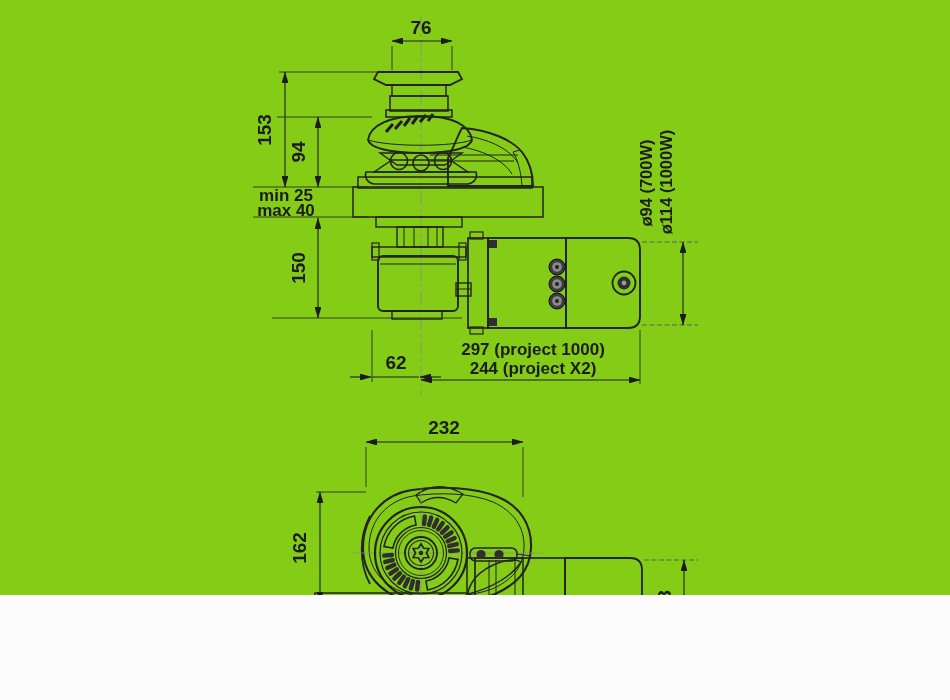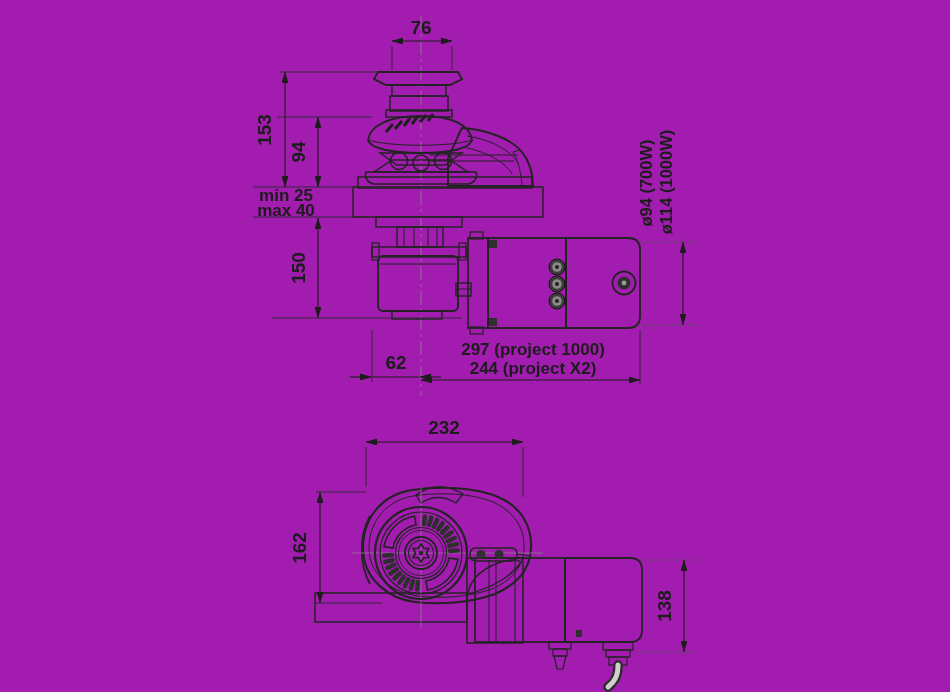--- a/index.html
+++ b/index.html
@@ -1,16 +1,16 @@
 <!DOCTYPE html>
 <html><head>
 <meta charset="utf-8">
 <style>
   html,body{margin:0;padding:0;background:#fcfcfc;}
-  .page{position:relative;width:950px;height:692px;background:#a21caf;overflow:hidden;
+  .page{position:relative;width:950px;height:595px;background:#84cc16;overflow:hidden;
         font-family:"Liberation Sans",sans-serif;}
   svg{display:block;}
   text{fill:#1c1c1c;font-family:"Liberation Sans",sans-serif;font-weight:700;}
   .dim-t{font-size:19px;}
   .dim-s{font-size:17px;}
   .dim-r{font-size:16.5px;}
   .thin{stroke:#222;stroke-width:1;fill:none;}
   .ext{stroke:#2a2a2a;stroke-width:0.9;fill:none;}
   .extd{stroke:#555;stroke-width:0.9;fill:none;stroke-dasharray:5 2.5;}
   .dline{stroke:#1c1c1c;stroke-width:1.1;fill:none;}

